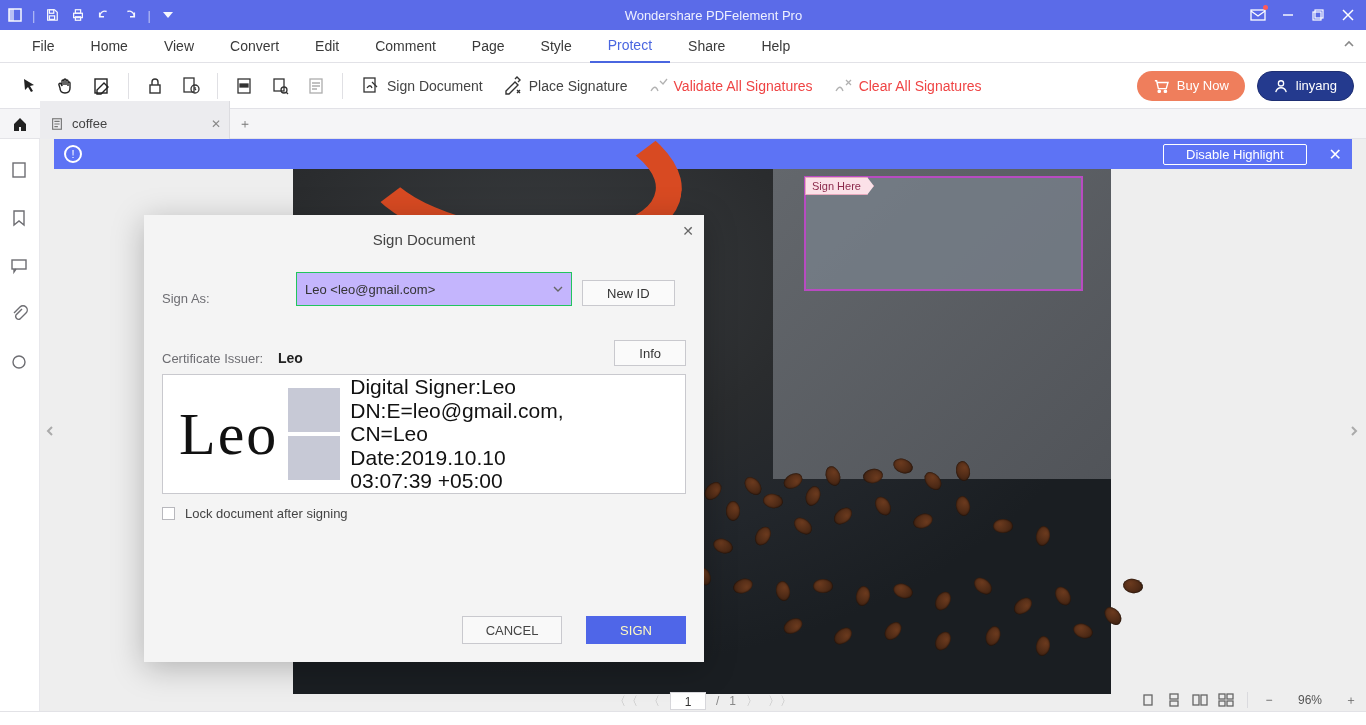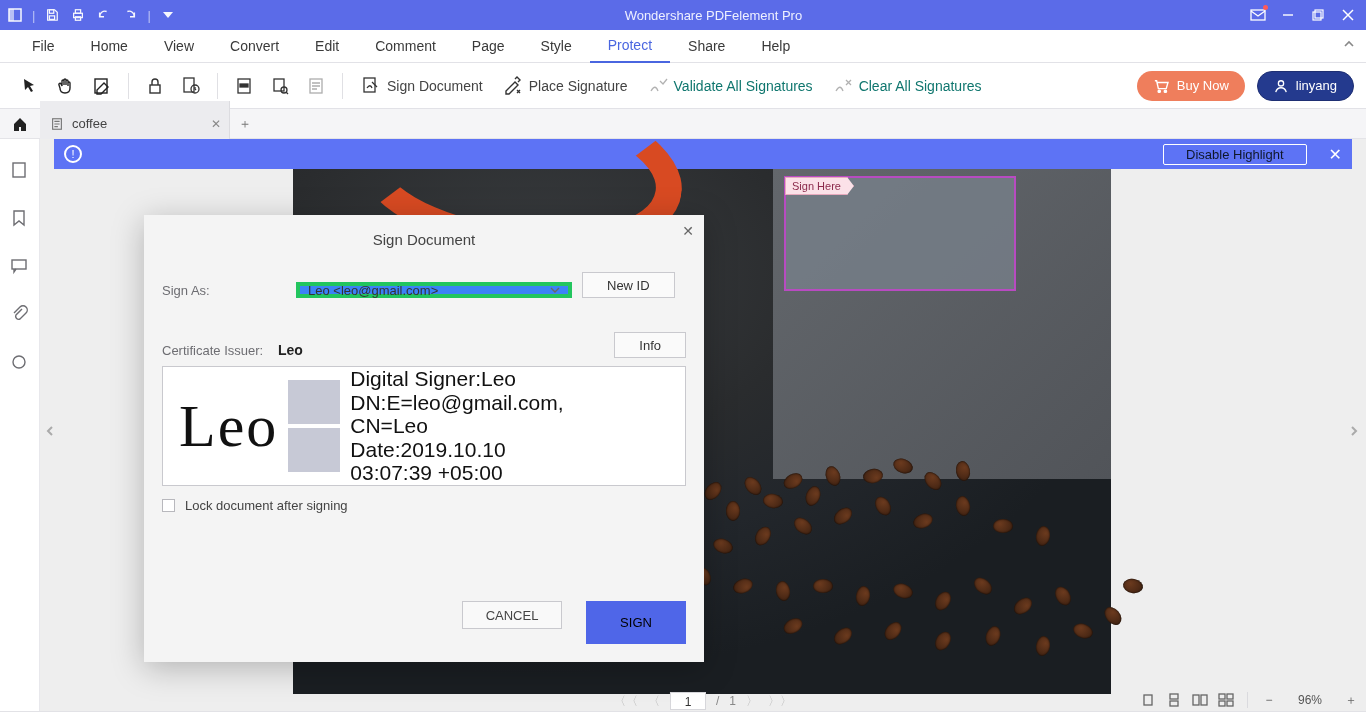--- a/index.html
+++ b/index.html
@@ -29,79 +29,79 @@
   
   .menubar { height:33px; background:var(--menubar-bg); display:flex; align-items:center; padding:0 14px; border-bottom:1px solid var(--ribbon-border); position:relative;}
   .menu-item { padding:0 18px; height:33px; line-height:33px; font-size:14px; color:#3a3a3a; cursor:pointer;}
   .menu-item.active { color:var(--active-blue); border-bottom:2px solid var(--active-blue); height:33px; line-height:31px;}
   .menubar .caret-right { position:absolute; right:10px; top:7px; color:#777;}
   
   .ribbon { height:46px; background:var(--toolbar-bg); border-bottom:1px solid var(--ribbon-border); display:flex; align-items:center; padding:0 12px;}
   .ribbon .tool { width:28px; height:28px; display:flex; align-items:center; justify-content:center; margin:0 4px; color:#4b4b4b;}
   .ribbon .vsep { width:1px; height:26px; background:#e0e0e4; margin:0 8px;}
   .ribbon .tool-label { display:flex; align-items:center; gap:6px; margin:0 10px; font-size:14px; color:#444;}
-  .ribbon .tool-label.disabled { color:#0f766e;}
+  .ribbon .tool-label.disabled { color:#ef4444;}
   .ribbon .tool-label.disabled svg { opacity:.45;}
   .ribbon .spacer { flex:1;}
   .pill-btn { height:30px; border-radius:15px; display:flex;align-items:center; gap:8px; padding:0 16px; font-size:13px; color:#fff;}
   .pill-orange { background:var(--orange-btn);}
   .pill-dark { background:var(--darkblue-btn); margin-left:12px; border:1px solid #1e2f73;}
   
   .tabrow { height:30px; background:#f5f5f7; border-bottom:1px solid #e4e4e8; display:flex; align-items:center; }
   .home-btn { width:40px; height:30px; display:flex;align-items:center;justify-content:center; color:#333;}
   .tab { height:46px; display:flex; align-items:center; background:#ececef; border-right:1px solid #dcdce0; padding:0 10px 0 10px; gap:8px; font-size:13px; color:#444; min-width:190px; position:relative;}
   .tab .tab-close { position:absolute; right:8px; color:#888; font-size:12px;}
   .newtab { width:30px; display:flex;align-items:center;justify-content:center; color:#777;}
   
   .leftrail { position:absolute; left:0; top:139px; bottom:14px; width:40px; background:#fff; border-right:1px solid #e8e8ec; display:flex; flex-direction:column; align-items:center; padding-top:22px; gap:28px;}
   .rail-ico { width:20px;height:20px; color:#6d6d72;}
   
   .workspace { position:absolute; left:40px; right:0; top:139px; bottom:14px; background:#eeeeee; overflow:hidden;}
   .infobar { position:absolute; left:14px; right:14px; top:0; height:30px; background:var(--info-bar); color:#fff; display:flex; align-items:center; padding:0 10px; font-size:13px; gap:10px;}
   .infobar .info-ico { width:18px;height:18px;border:2px solid #fff;border-radius:50%; display:flex;align-items:center;justify-content:center; font-size:11px;}
   .infobar .spacer{flex:1;}
-  .disable-btn { border:1px solid #fff; color:#0f172a; padding:2px 22px; border-radius:2px; font-size:13px; background:transparent;}
+  .disable-btn { border:1px solid #fff; color:#ffffff; padding:2px 22px; border-radius:2px; font-size:13px; background:transparent;}
   .infobar .close-x { margin-left:12px; font-size:16px;}
   .page { position:absolute; left:253px; top:30px; width:818px; height:525px; background:#414346; }
   
   .scene-dark { position:absolute; inset:0; background: radial-gradient(600px 400px at 30% 20%, #3a3d40, #2a2c2e 45%, #22262b 70%, #1a1e22);}
   .scene-gray { position:absolute; left:480px; top:0; right:0; height:310px; background:linear-gradient(135deg,#63676c,#515459);}
   .orange-rim { position:absolute; left:60px; top:-80px; width:330px; height:165px; border-radius:50%; border:26px solid #d84a22; border-top-color:transparent; border-left-color:transparent; transform:rotate(8deg);}
   .beans { position:absolute; left:340px; top:260px; width:520px; height:240px; }
   .bean { position:absolute; width:20px; height:14px; background:radial-gradient(circle at 35% 35%, #6b3a1e, #3a1f10); border-radius:50%; box-shadow: inset 0 0 2px #000;}
   
-  .sign-field { position:absolute; left:491px; top:7px; width:232px; height:115px; background:rgba(119,128,139,.78); border:2px solid #b84bc1;}
+  .sign-field { position:absolute; left:511px; top:7px; width:279px; height:115px; background:rgba(119,128,139,.78); border:2px solid #b84bc1;}
   .sign-tag { position:absolute; left:-1px; top:-1px; height:18px; display:flex;align-items:center; background:#fbe1e8; border:1px solid #e7a9bd; color:#8c2a4c; font-size:11px; padding:0 12px 0 6px; clip-path: polygon(0 0, 90% 0, 100% 50%, 90% 100%, 0 100%);}
   
   .nav-arrow { position:absolute; top:50%; width:14px; height:14px; color:#9a9aa0;}
   .nav-arrow.left { left:4px;}
   .nav-arrow.right { right:4px;}
   
   .dialog { position:absolute; left:144px; top:215px; width:560px; height:447px; background:var(--dialog-bg); box-shadow:0 6px 30px rgba(0,0,0,.25); padding:14px 18px 18px 18px;}
   .dlg-title { text-align:center; font-size:15px; color:#444; padding:2px 0 16px 0;}
   .dlg-close { position:absolute; right:10px; top:8px; color:#666; font-size:14px;}
   .dlg-row { display:flex; align-items:flex-end; margin:8px 0;}
   .dlg-lbl { width:134px; color:#6d6d72; font-size:13px;}
-  .dlg-select { flex:0 0 276px; height:16px; border:4px solid #22c55e; background:#3b82f6; display:flex; align-items:center; justify-content:space-between; padding:0 8px; font-size:13px; color:#333;}
+  .dlg-select { flex:0 0 276px; height:34px; border:1px solid #22c55e; background:#c4b5fd; display:flex; align-items:center; justify-content:space-between; padding:0 8px; font-size:13px; color:#333;}
   .dlg-btn { margin-left:10px; height:26px; border:1px solid #c9c9ce; background:#fafafa; padding:0 24px; font-size:13px; color:#333;}
   .dlg-input { width:134px; height:24px; border:1px solid #6a7fe6; background:#fff;}
   .dlg-val { font-size:14px; color:#222; font-weight:600;}
   .appearance-row { display:flex; align-items:center; justify-content:flex-start; margin-top:40px; gap:12px;}
   .appearance-lbl { color:#6d6d72; font-size:13px; text-align:right; flex:0 0 200px;}
   .app-select { flex:0 0 196px; height:26px; border:1px solid #c9c9ce; background:#fff; display:flex;align-items:center;justify-content:space-between; padding:0 8px; font-size:13px;}
   .sig-preview { margin-top:8px; border:1px solid #c9c9ce; background:#fff; height:120px; display:flex; align-items:center; padding:0 16px;}
   .sig-name { font-family: Georgia, "Times New Roman", serif; font-size:60px; letter-spacing:2px; color:#111; padding-right:10px;}
   .sig-blocks { display:flex; flex-direction:column; gap:4px; margin-right:10px;}
   .sig-block { width:52px; height:44px; background:#c7c9d6;}
   .sig-meta { font-family: Arial, sans-serif; font-size:21px; line-height:1.12; color:#111; }
   .lock-row { margin-top:12px; display:flex; align-items:center; gap:10px; font-size:13px; color:#444;}
   .chk { width:13px; height:13px; border:1px solid #b8b8bd; background:#fff;}
   .dlg-actions { position:absolute; right:18px; bottom:18px; display:flex; gap:24px;}
   .btn-cancel { width:100px; height:28px; border:1px solid #c9c9ce; background:#f9f9f9; color:#444; font-size:13px;}
-  .btn-sign { width:100px; height:43px; border:none; background:#4f66e8; color:#000000; font-size:13px;}
+  .btn-sign { width:100px; height:28px; border:none; background:#4f66e8; color:#fef9c3; font-size:13px;}
   
   .statusbar { position:absolute; left:0; right:0; bottom:0; height:14px; background:#fff; border-top:1px solid #e2e2e6; display:flex; align-items:center; justify-content:flex-end; padding-right:10px;}
   
   .pager { position:absolute; left:50%; transform:translateX(-50%); bottom:-2px; height:24px; display:flex; align-items:center; gap:10px; color:#888; font-size:12px;}
   .pgbtn { color:#bbb;}
   .pgnum { border:1px solid #d7d7db; background:#fff; width:36px; height:18px; text-align:center; color:#333; line-height:18px; font-size:12px;}
   .zoomcluster { position:absolute; right:6px; bottom:2px; display:flex; align-items:center; gap:8px; font-size:12px; color:#555;}
   .vm { width:18px;height:18px; display:flex;align-items:center;justify-content:center; color:#666;}
   .vsep2 { width:1px; height:16px; background:#dadade; margin:0 4px;}
   .zoom-val { width:48px; text-align:center;}

